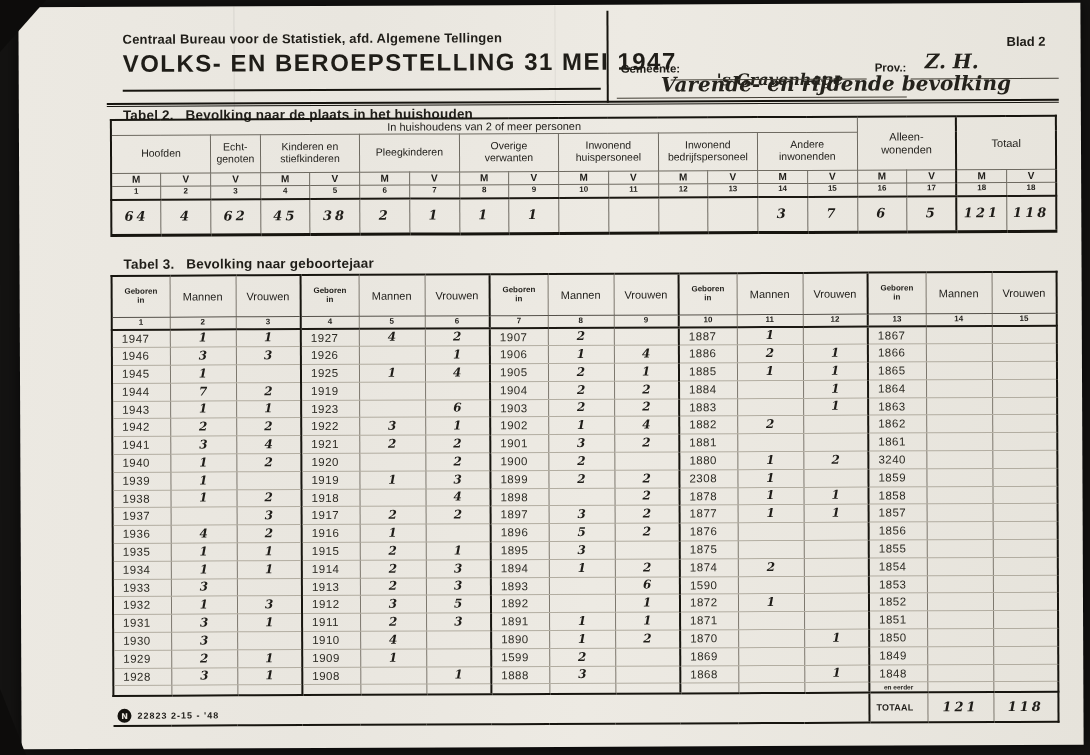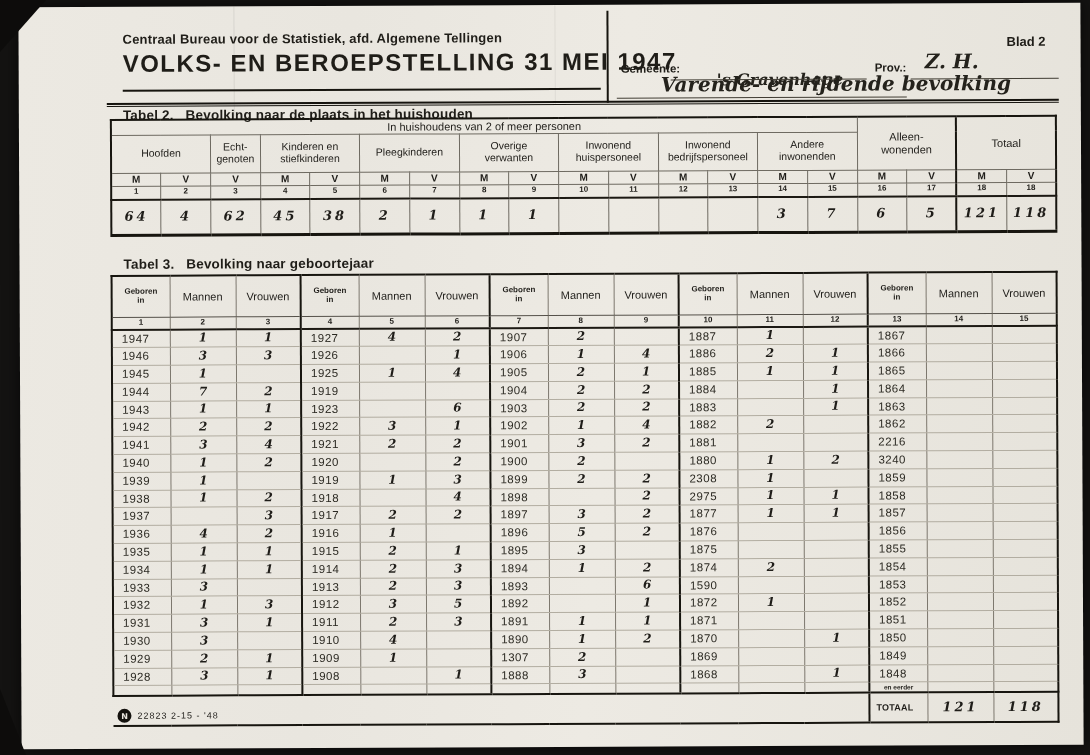--- a/index.html
+++ b/index.html
@@ -85,21 +85,21 @@
   .t3 .grp-l  { border-left:2px solid #17150f; }
   .t3 .edge-l { border-left:2.5px solid #17150f; }
   .t3 .edge-r { border-right:2.5px solid #17150f; }
   .t3 td.ghost { border:none; }
 
   
   .footer { left:96px; top:702px; display:flex; align-items:center; gap:6px; }
   .logo { width:14px; height:14px; border-radius:50%; background:#14120e; color:#e8e5de;
           font-size:8px; font-weight:bold; display:flex; align-items:center; justify-content:center;
           font-family:"DejaVu Sans", sans-serif; }
-  .footer-code { font-size:9px; font-weight:normal; letter-spacing:1px; color:#1f1d19; }
+  .footer-code { font-size:9px; font-weight:bold; letter-spacing:1px; color:#1f1d19; }
 </style>
 </head>
 <body>
 
 <div class="paper">
 
   <div class="abs org-line ink">Centraal Bureau voor de Statistiek, afd. Algemene Tellingen</div>
   <div class="abs page-title ink">VOLKS- EN BEROEPSTELLING 31 MEI 1947</div>
   <div class="abs title-rule"></div>
   <div class="abs vdiv"></div>
@@ -394,21 +394,21 @@
           <td class="hw3">4</td>
           <td class="yr grp-l">1921</td>
           <td class="hw3">2</td>
           <td class="hw3">2</td>
           <td class="yr grp-l">1901</td>
           <td class="hw3">3</td>
           <td class="hw3">2</td>
           <td class="yr grp-l">1881</td>
           <td class="hw3"></td>
           <td class="hw3"></td>
-          <td class="yr grp-l">2216</td>
+          <td class="yr grp-l">1861</td>
           <td class="hw3"></td>
           <td class="hw3 edge-r"></td>
         </tr>
         <tr class="r-row">
           <td class="yr edge-l">1940</td>
           <td class="hw3">1</td>
           <td class="hw3">2</td>
           <td class="yr grp-l">1920</td>
           <td class="hw3"></td>
           <td class="hw3">2</td>
@@ -442,21 +442,21 @@
         <tr class="r-row">
           <td class="yr edge-l">1938</td>
           <td class="hw3">1</td>
           <td class="hw3">2</td>
           <td class="yr grp-l">1918</td>
           <td class="hw3"></td>
           <td class="hw3">4</td>
           <td class="yr grp-l">1898</td>
           <td class="hw3"></td>
           <td class="hw3">2</td>
-          <td class="yr grp-l">2975</td>
+          <td class="yr grp-l">1878</td>
           <td class="hw3">1</td>
           <td class="hw3">1</td>
           <td class="yr grp-l">1858</td>
           <td class="hw3"></td>
           <td class="hw3 edge-r"></td>
         </tr>
         <tr class="r-row">
           <td class="yr edge-l">1937</td>
           <td class="hw3"></td>
           <td class="hw3">3</td>
@@ -592,21 +592,21 @@
           <td class="hw3"></td>
           <td class="hw3 edge-r"></td>
         </tr>
         <tr class="r-row">
           <td class="yr edge-l">1929</td>
           <td class="hw3">2</td>
           <td class="hw3">1</td>
           <td class="yr grp-l">1909</td>
           <td class="hw3">1</td>
           <td class="hw3"></td>
-          <td class="yr grp-l">1307</td>
+          <td class="yr grp-l">1599</td>
           <td class="hw3">2</td>
           <td class="hw3"></td>
           <td class="yr grp-l">1869</td>
           <td class="hw3"></td>
           <td class="hw3"></td>
           <td class="yr grp-l">1849</td>
           <td class="hw3"></td>
           <td class="hw3 edge-r"></td>
         </tr>
         <tr class="r-row">

